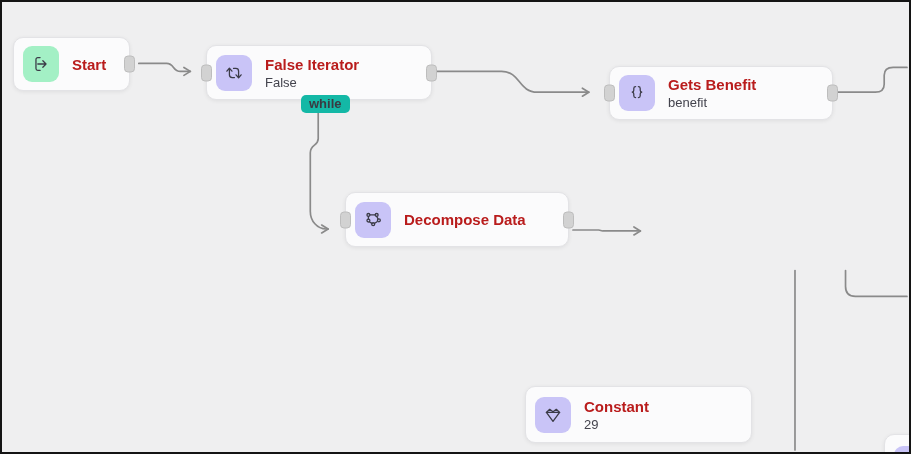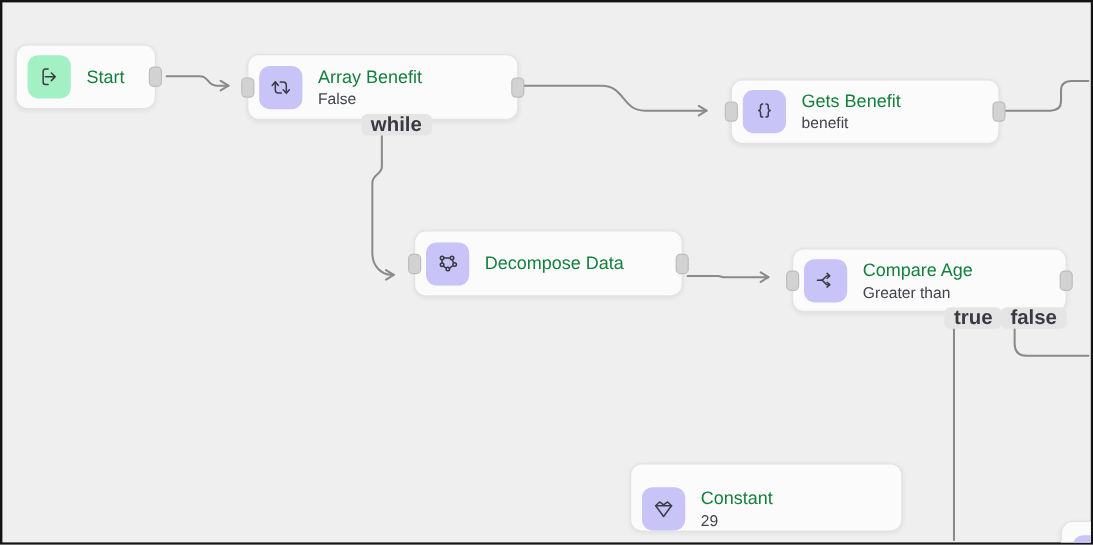--- a/index.html
+++ b/index.html
@@ -15,31 +15,31 @@
     box-shadow:0 1px 4px rgba(0,0,0,.07);padding-left:9px;
   }
   .icon{
     width:36px;height:36px;border-radius:9px;flex:0 0 auto;
     display:flex;align-items:center;justify-content:center;
   }
   .icon svg{stroke:#3b3b47;fill:none;stroke-width:1.4;stroke-linecap:round;stroke-linejoin:round;}
   .icon.green{background:#a3f0c5;}
   .icon.purple{background:#c9c4f7;}
   .txt{margin-left:13px;display:flex;flex-direction:column;justify-content:center;}
-  .title{font-size:15px;font-weight:400;color:#15803d;line-height:19px;white-space:nowrap;}
+  .title{font-size:15px;font-weight:700;color:#b91c1c;line-height:19px;white-space:nowrap;}
   .subtitle{font-size:13px;font-weight:400;color:#43434d;line-height:17px;white-space:nowrap;}
   .port{
     position:absolute;width:11px;height:17px;box-sizing:border-box;
     background:#d2d2d2;border:1px solid #bdbdbd;border-radius:4px;
     top:50%;transform:translateY(-50%);
   }
   .port.left{left:-6px;}
   .port.right{right:-6px;}
   .badge{
-    position:absolute;background:#e5e5e5;color:#3a3a42;font-size:17px;font-weight:700;
+    position:absolute;background:#14b8a6;color:#3a3a42;font-size:13px;font-weight:700;
     line-height:16px;padding:1px 8px;border-radius:5px;white-space:nowrap;z-index:3;
   }
 </style>
 </head>
 <body>
 
 <div id="canvas">
 
   <svg id="edges" viewBox="0 0 911 454">
     <defs>
@@ -72,21 +72,21 @@
   <div class="node" style="left:204px;top:43px;width:226px;height:55px;">
     <span class="icon purple">
       <svg width="22" height="22" viewBox="0 0 24 24">
         <path d="M7 7.5 V14 C7 15.7 8.3 17 10 17 H12.5"></path>
         <path d="M4.2 10 L7 6.8 L9.8 10"></path>
         <path d="M17 16.5 V10 C17 8.3 15.7 7 14 7 H11.5"></path>
         <path d="M14.2 14 L17 17.2 L19.8 14"></path>
       </svg>
     </span>
     <div class="txt">
-      <div class="title">Array Benefit</div>
+      <div class="title">False Iterator</div>
       <div class="subtitle">False</div>
     </div>
     <span class="port left"></span>
     <span class="port right"></span>
     <span class="badge" style="left:94px;top:49px;">while</span>
   </div>
 
   <div class="node" style="left:607px;top:64px;width:224px;height:54px;">
     <span class="icon purple">
       <svg width="22" height="22" viewBox="0 0 24 24">
@@ -113,41 +113,22 @@
         <circle cx="18.4" cy="12.4" r="1.6"></circle>
       </svg>
     </span>
     <div class="txt">
       <div class="title">Decompose Data</div>
     </div>
     <span class="port left"></span>
     <span class="port right"></span>
   </div>
 
-  <div class="node" style="left:658px;top:205px;width:229px;height:53px;">
-    <span class="icon purple">
-      <svg width="22" height="22" viewBox="0 0 24 24">
-        <path d="M4.5 11.5 H8"></path>
-        <path d="M8 11.5 C11 11.5 11 7.5 14 7.5 H15.5"></path>
-        <path d="M13.3 5.3 L15.8 7.5 L13.3 9.7"></path>
-        <path d="M8 11.5 C11 11.5 11 15.5 14 15.5 H15.5"></path>
-        <path d="M13.3 13.3 L15.8 15.5 L13.3 17.7"></path>
-      </svg>
-    </span>
-    <div class="txt">
-      <div class="title">Compare Age</div>
-      <div class="subtitle">Greater than</div>
-    </div>
-    <span class="port left"></span>
-    <span class="port right"></span>
-    <span class="badge" style="left:126px;top:48px;">true</span>
-    <span class="badge" style="left:173px;top:48px;">false</span>
-  </div>
 
-  <div class="node" style="left:523px;top:384px;width:227px;height:57px;align-items:flex-end;">
+  <div class="node" style="left:523px;top:384px;width:227px;height:57px;">
     <span class="icon purple">
       <svg width="22" height="22" viewBox="0 0 24 24">
         <path d="M12 19 L4.8 9.2 L8.4 5.8 L12 8.4 L15.6 5.8 L19.2 9.2 Z"></path>
         <path d="M4.8 9.2 H19.2"></path>
       </svg>
     </span>
     <div class="txt">
       <div class="title">Constant</div>
       <div class="subtitle">29</div>
     </div>

